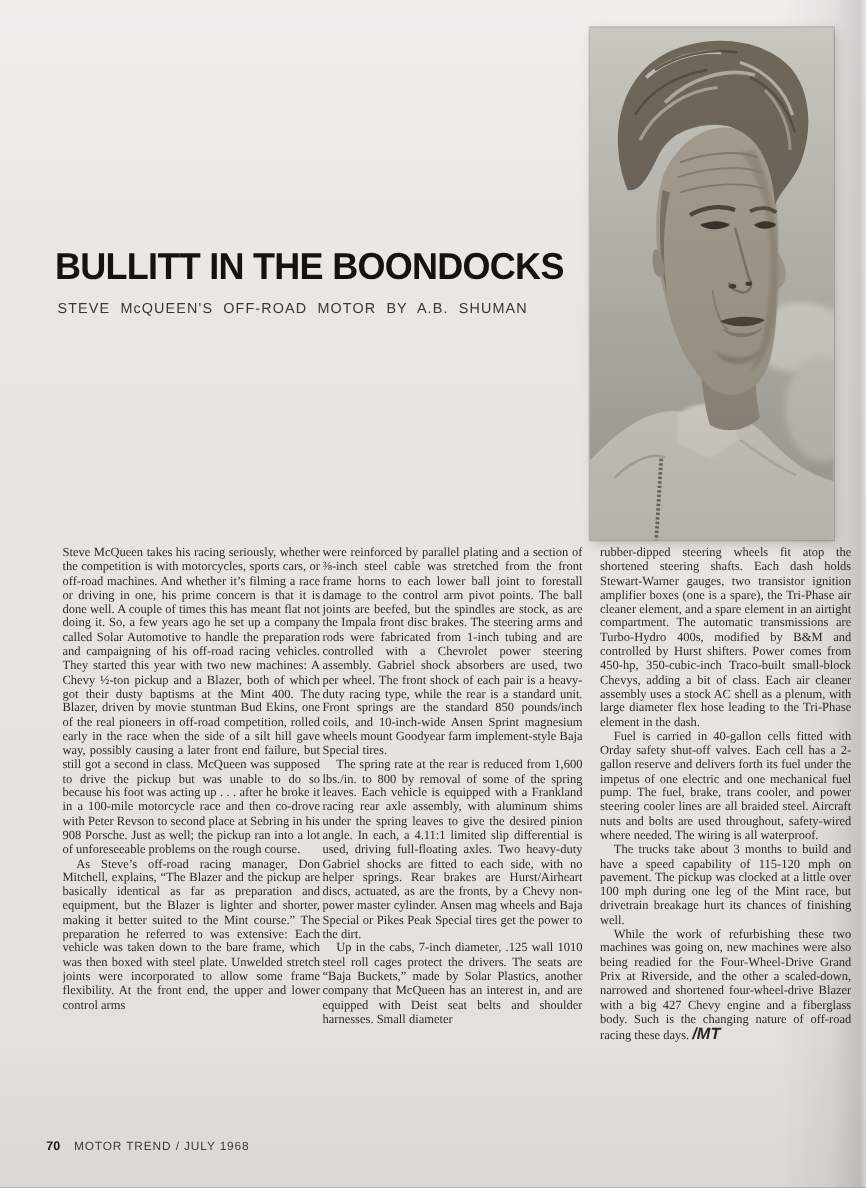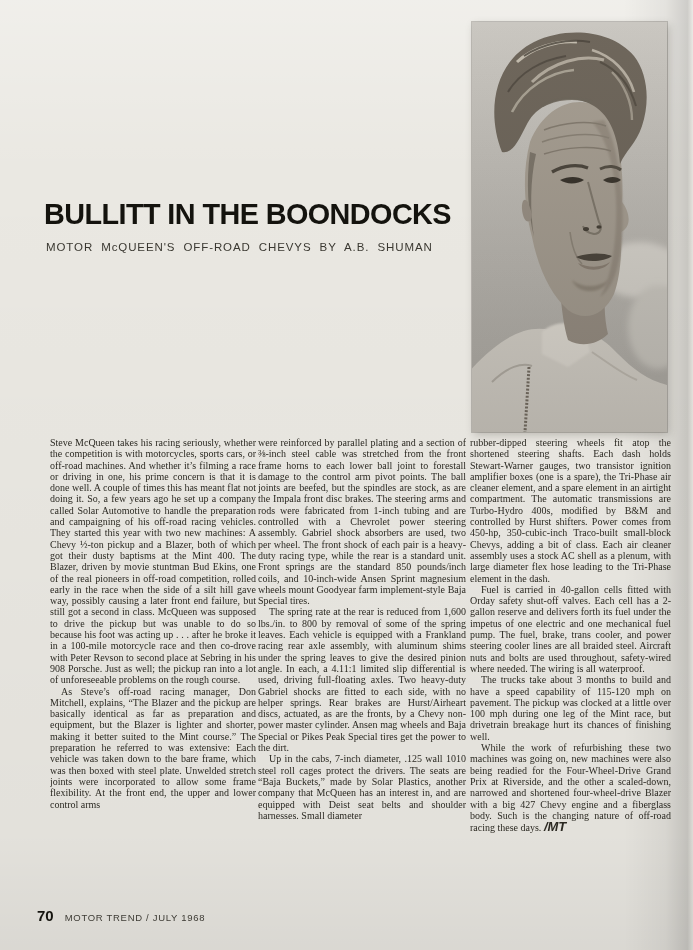--- a/index.html
+++ b/index.html
@@ -28,41 +28,41 @@
     box-shadow:0 0 0 1px rgba(60,55,48,0.25), 2px 3px 8px rgba(60,55,48,0.25);
     overflow:hidden;background:#bdbab4;
   }
   .photo svg{display:block;width:100%;height:100%;}
   .col{
     position:absolute;top:437px;height:472px;overflow:hidden;
     font-size:10px;line-height:11.3px;text-align:justify;color:#2b2922;
   }
   .col1{left:50px;width:206px;}
   .col2{left:258px;width:208px;}
-  .col3{left:470px;width:201px;}
+  .col3{left:480px;width:201px;}
   .para{margin:0;}
   .para.indent{text-indent:11px;}
   .mt{font-family:"Liberation Sans", sans-serif;font-weight:bold;font-style:italic;font-size:13px;}
   .footer{position:absolute;left:37px;top:907px;white-space:nowrap;}
   .page-num{
     font-family:"Liberation Sans", sans-serif;font-weight:bold;
-    font-size:15px;color:#15140f;margin-right:11px;
+    font-size:10px;color:#15140f;margin-right:11px;
   }
   .mag{
     font-family:"Liberation Sans", sans-serif;
     font-size:9.5px;letter-spacing:0.7px;color:#3d3b34;
   }
 </style>
 </head>
 <body>
 
 <div class="page">
 
   <h1 class="title">BULLITT IN THE BOONDOCKS</h1>
-  <div class="subtitle">MOTOR McQUEEN'S OFF-ROAD CHEVYS BY A.B. SHUMAN</div>
+  <div class="subtitle">STEVE McQUEEN'S OFF-ROAD MOTOR BY A.B. SHUMAN</div>
 
   <div class="photo">
     <svg viewBox="0 0 195 410" xmlns="http://www.w3.org/2000/svg">
       <defs>
         <linearGradient id="bgg" x1="0" y1="0" x2="0" y2="1">
           <stop offset="0" stop-color="#cac7c1"></stop>
           <stop offset="0.55" stop-color="#bcb9b3"></stop>
           <stop offset="1" stop-color="#b2afa9"></stop>
         </linearGradient>
         <linearGradient id="vg" x1="0" y1="0" x2="0" y2="1">

